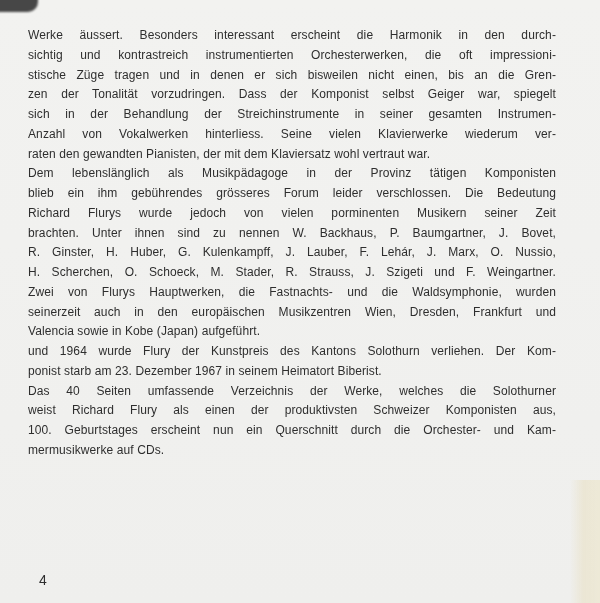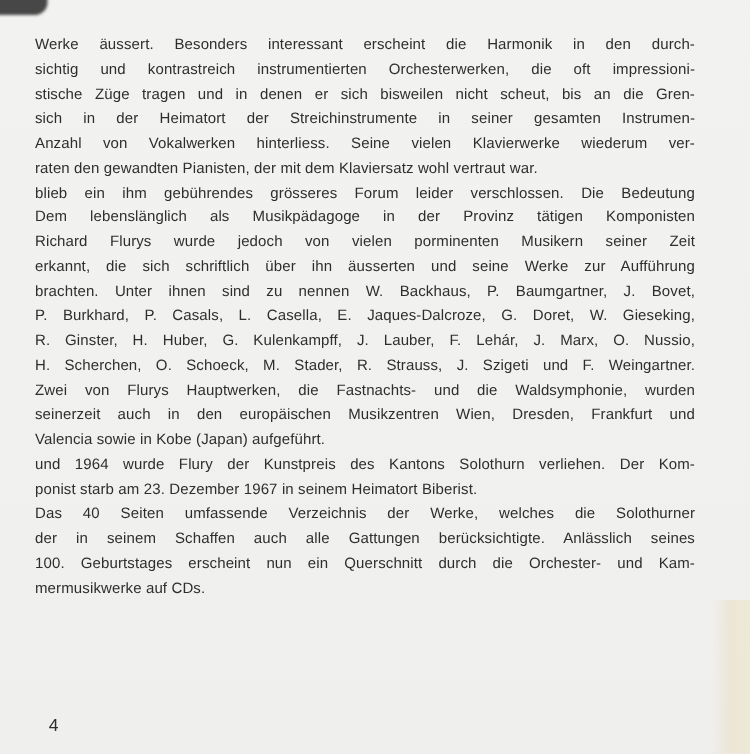--- a/index.html
+++ b/index.html
@@ -64,36 +64,35 @@
 </style>
 </head>
 <body>
 
 <div class="page">
   <div class="corner-shadow"></div>
   <div class="edge-tint"></div>
   <div class="text-block" id="text-block">
       <div class="text-line">Werke äussert. Besonders interessant erscheint die Harmonik in den durch-</div>
       <div class="text-line">sichtig und kontrastreich instrumentierten Orchesterwerken, die oft impressioni-</div>
-      <div class="text-line">stische Züge tragen und in denen er sich bisweilen nicht scheut, bis an die Gren-</div>
-      <div class="text-line">sich in der Heimatort der Streichinstrumente in seiner gesamten Instrumen-</div>
+      <div class="text-line">stische Züge tragen und in denen er sich bisweilen nicht einen, bis an die Gren-</div>
+      <div class="text-line">zen der Tonalität vorzudringen. Dass der Komponist selbst Geiger war, spiegelt</div>
+      <div class="text-line">sich in der Behandlung der Streichinstrumente in seiner gesamten Instrumen-</div>
       <div class="text-line">Anzahl von Vokalwerken hinterliess. Seine vielen Klavierwerke wiederum ver-</div>
       <div class="text-line last-line">raten den gewandten Pianisten, der mit dem Klaviersatz wohl vertraut war.</div>
+      <div class="text-line">Dem lebenslänglich als Musikpädagoge in der Provinz tätigen Komponisten</div>
       <div class="text-line">blieb ein ihm gebührendes grösseres Forum leider verschlossen. Die Bedeutung</div>
-      <div class="text-line">Dem lebenslänglich als Musikpädagoge in der Provinz tätigen Komponisten</div>
       <div class="text-line">Richard Flurys wurde jedoch von vielen porminenten Musikern seiner Zeit</div>
-      <div class="text-line">erkannt, die sich schriftlich über ihn äusserten und seine Werke zur Aufführung</div>
       <div class="text-line">brachten. Unter ihnen sind zu nennen W. Backhaus, P. Baumgartner, J. Bovet,</div>
-      <div class="text-line">P. Burkhard, P. Casals, L. Casella, E. Jaques-Dalcroze, G. Doret, W. Gieseking,</div>
       <div class="text-line">R. Ginster, H. Huber, G. Kulenkampff, J. Lauber, F. Lehár, J. Marx, O. Nussio,</div>
       <div class="text-line">H. Scherchen, O. Schoeck, M. Stader, R. Strauss, J. Szigeti und F. Weingartner.</div>
       <div class="text-line">Zwei von Flurys Hauptwerken, die Fastnachts- und die Waldsymphonie, wurden</div>
       <div class="text-line">seinerzeit auch in den europäischen Musikzentren Wien, Dresden, Frankfurt und</div>
       <div class="text-line last-line">Valencia sowie in Kobe (Japan) aufgeführt.</div>
       <div class="text-line">und 1964 wurde Flury der Kunstpreis des Kantons Solothurn verliehen. Der Kom-</div>
       <div class="text-line last-line">ponist starb am 23. Dezember 1967 in seinem Heimatort Biberist.</div>
       <div class="text-line">Das 40 Seiten umfassende Verzeichnis der Werke, welches die Solothurner</div>
-      <div class="text-line">der in seinem Schaffen auch alle Gattungen berücksichtigte. Anlässlich seines</div>
+      <div class="text-line">weist Richard Flury als einen der produktivsten Schweizer Komponisten aus,</div>
       <div class="text-line">100. Geburtstages erscheint nun ein Querschnitt durch die Orchester- und Kam-</div>
       <div class="text-line last-line">mermusikwerke auf CDs.</div>
     </div>
   <div class="page-number">4</div>
 </div>
 
 </body></html>

